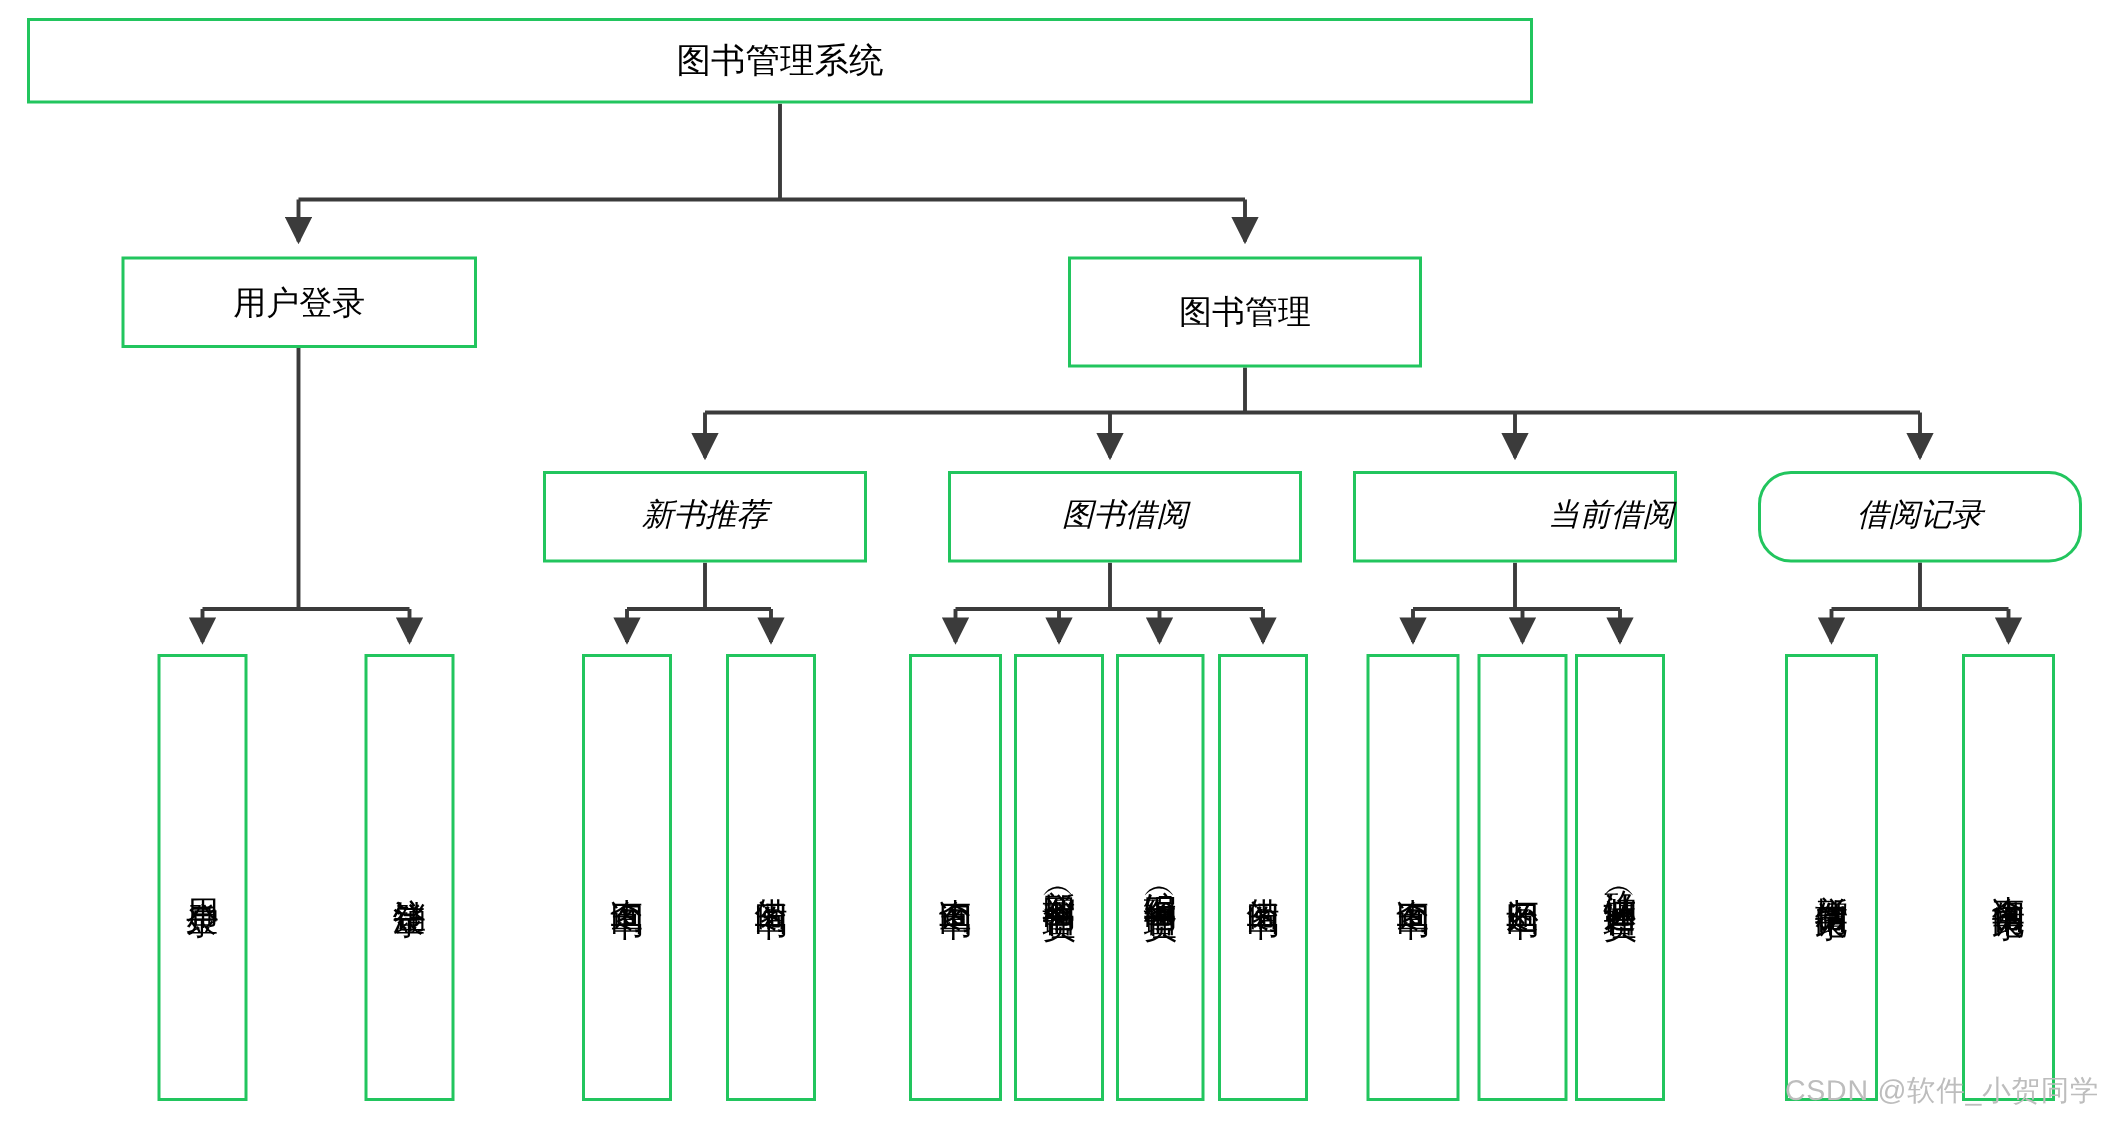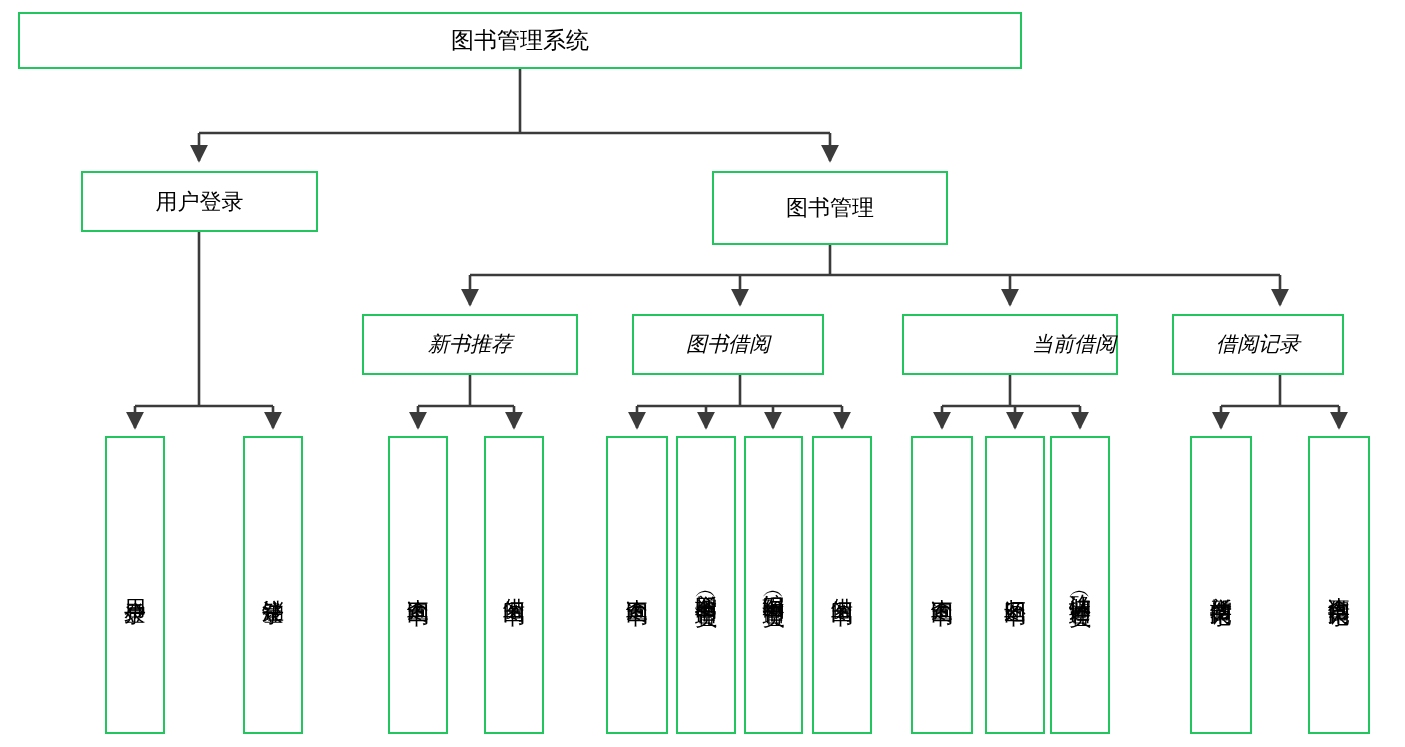--- a/index.html
+++ b/index.html
@@ -138,27 +138,27 @@
   <div class="node level2" style="left: 81px; top: 171px; width: 237px; height: 61px;">
     <span class="label">用户登录</span>
   </div>
   <div class="node level2" style="left: 712px; top: 171px; width: 236px; height: 74px;">
     <span class="label">图书管理</span>
   </div>
 
   <div class="node level3" style="left: 362px; top: 314px; width: 216px; height: 61px;">
     <span class="label">新书推荐</span>
   </div>
-  <div class="node level3" style="left: 632px; top: 314px; width: 192px; height: 61px;">
+  <div class="node level3" style="left: 632px; top: 314px; width: 236px; height: 61px;">
     <span class="label">图书借阅</span>
   </div>
   <div class="node level3" style="left: 902px; top: 314px; width: 216px; height: 61px; justify-content: flex-end;">
     <span class="label">当前借阅</span>
   </div>
-  <div class="node level3" style="left: 1172px; top: 314px; width: 172px; height: 61px;">
+  <div class="node level3" style="left: 1172px; top: 314px; width: 216px; height: 61px; border-radius: 22px;">
     <span class="label">借阅记录</span>
   </div>
 
   <div class="node leaf" style="left: 105px; top: 436px; width: 60px; height: 298px;">
     <span class="label">用户登录</span>
   </div>
   <div class="node leaf" style="left: 243px; top: 436px; width: 60px; height: 298px;">
     <span class="label">注销登录</span>
   </div>
   <div class="node leaf" style="left: 388px; top: 436px; width: 60px; height: 298px;">
@@ -188,14 +188,15 @@
   <div class="node leaf" style="left: 1050px; top: 436px; width: 60px; height: 298px;">
     <span class="label">确认归还（管理员）</span>
   </div>
   <div class="node leaf" style="left: 1190px; top: 436px; width: 62px; height: 298px;">
     <span class="label">新增借阅记录</span>
   </div>
   <div class="node leaf" style="left: 1308px; top: 436px; width: 62px; height: 298px;">
     <span class="label">查询借阅记录</span>
   </div>
 
+  <div class="watermark" style="left:1190px; top:714px;">CSDN @软件_小贺同学</div>
 
 </div>
 
 </body></html>

